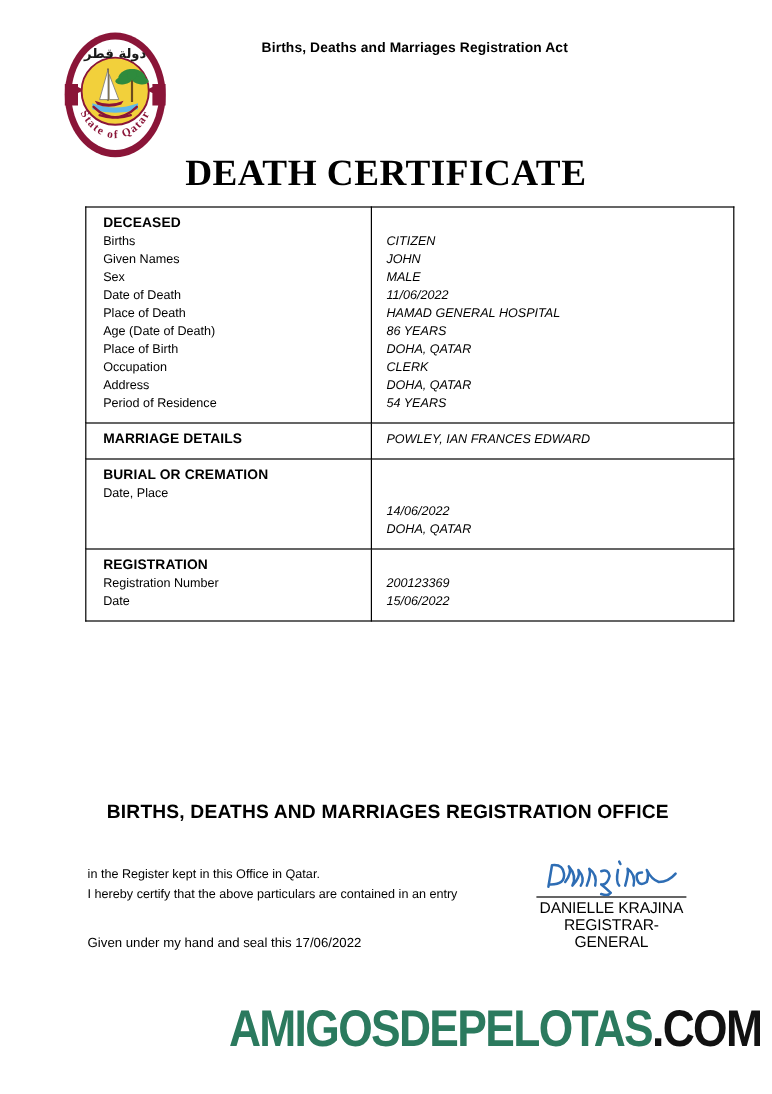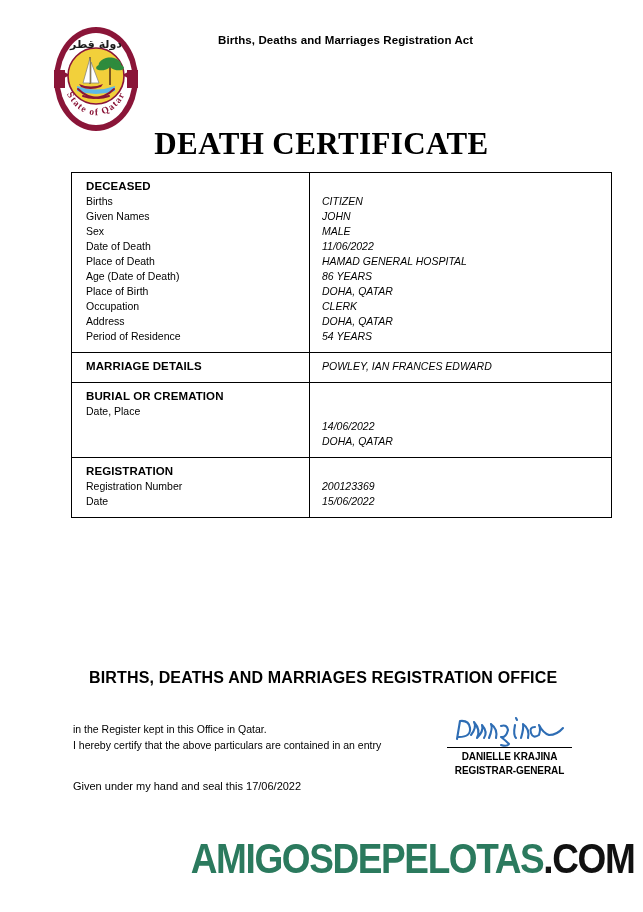--- a/index.html
+++ b/index.html
@@ -146,24 +146,23 @@
     position: absolute;
     left: 50%;
     top: 0;
     transform: translateX(-50%);
   }
   .sign-rule {
     border-top: 1px solid #000000;
     margin: 0 0 2px 0;
   }
   .sign-name {
-    font-size: 10px;
+    font-size: 13px;
     line-height: 14px;
     letter-spacing: -0.1px;
-    font-weight: bold;
   }
 
   
   .watermark {
     position: absolute;
     left: 0;
     right: 0;
     bottom: 32px;
     text-align: right;
     padding-right: 10px;

